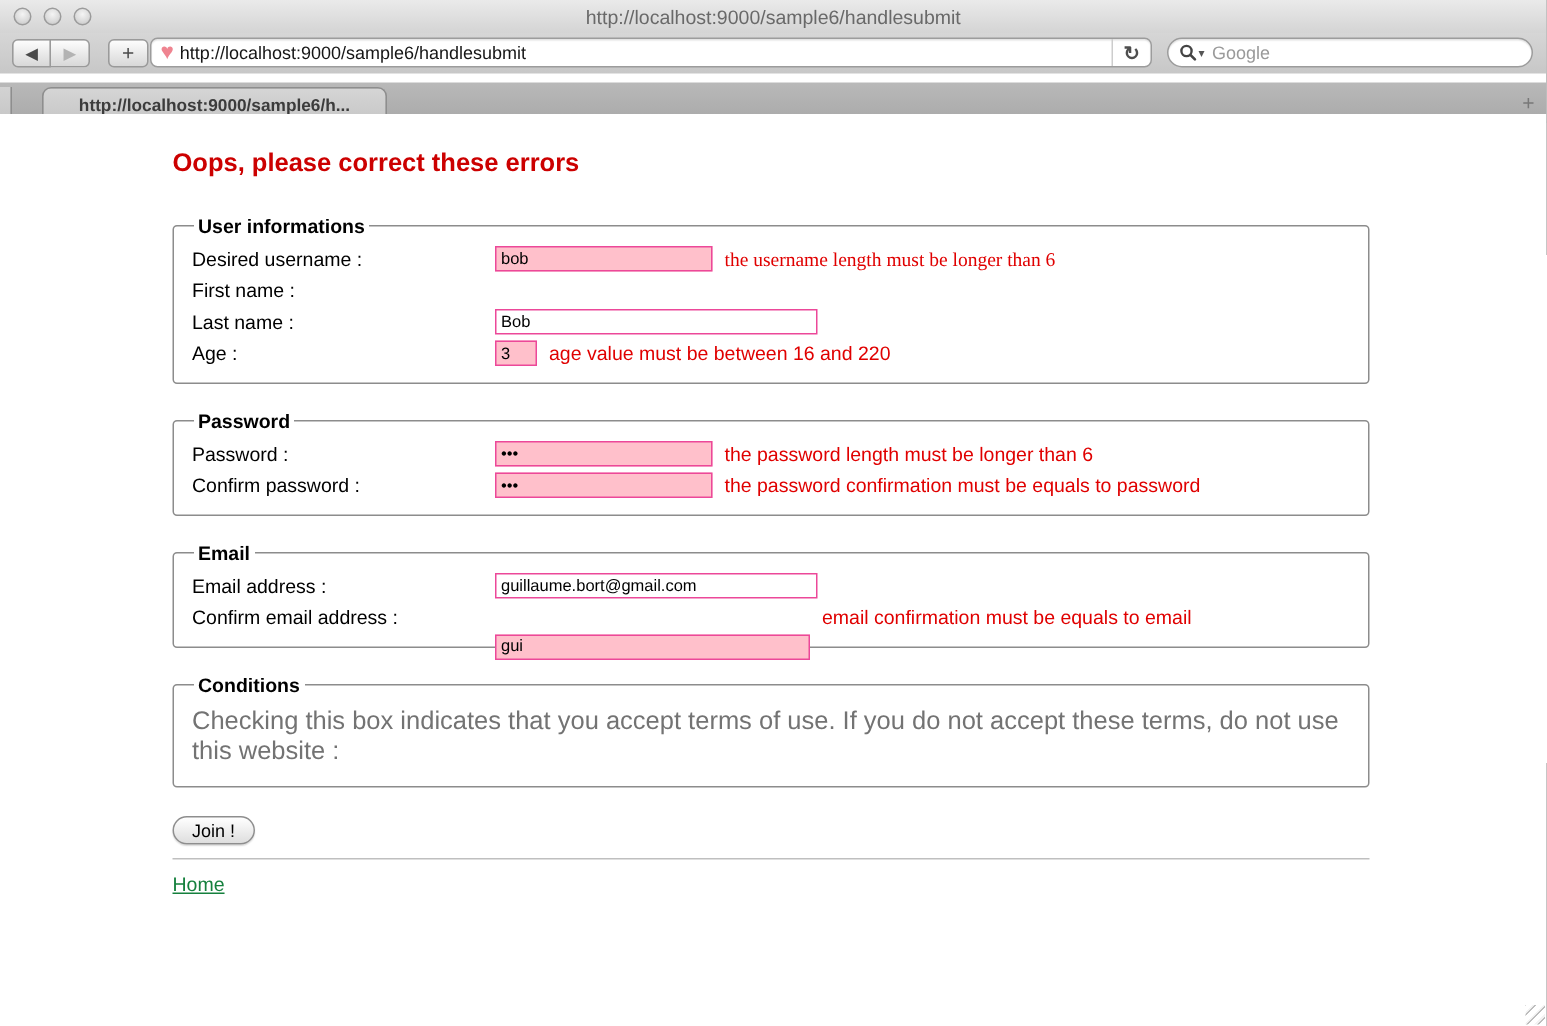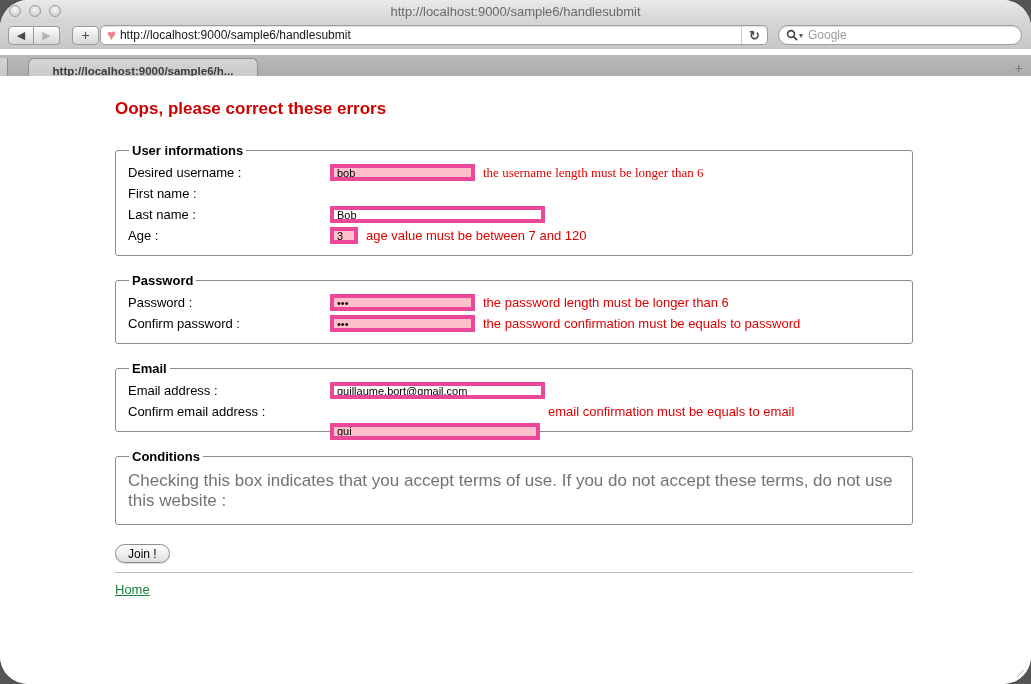--- a/index.html
+++ b/index.html
@@ -1,17 +1,17 @@
 <!DOCTYPE html>
 <html><head>
 <meta charset="utf-8">
 <style>
   * { margin:0; padding:0; box-sizing:border-box; }
   body { font-family:"Liberation Sans", sans-serif; background:#555; }
-  .window { position:relative; width:1031px; height:684px; background:#fff; overflow:hidden;border-radius:28px; }
+  .window { position:relative; width:1031px; height:684px; background:#fff; overflow:hidden; }
 
   
   .titlebar{ position:absolute; top:0; left:0; right:0; height:22px;
     background:linear-gradient(#eaeaea,#d4d4d4); display:flex; align-items:center; }
   .lights{ display:flex; gap:8px; margin-left:9px; }
   .light{ width:12px; height:12px; border-radius:50%;
     background:radial-gradient(circle at 50% 35%, #f4f4f4 0%, #dcdcdc 55%, #c2c2c2 100%);
     border:1px solid #9b9b9b; }
   .win-title{ position:absolute; left:0; right:0; text-align:center; font-size:13px; color:#696969; }
 
@@ -55,21 +55,21 @@
   .content{ position:absolute; top:76px; left:0; right:0; bottom:0; background:#fff; padding-left:115px; }
   .inner{ width:798px; }
   h1.pagetitle{ font-size:25px; font-weight:bold; color:#000; margin-top:18px; letter-spacing:-.5px; }
   h2.oops{ font-size:17px; font-weight:bold; margin-top:23px; }
 
   fieldset{ border:1px solid #8c8c8c; border-radius:3px; padding:4px 12px 9px; margin-top:17px; width:798px; }
   fieldset.first{ margin-top:24px; }
   legend{ font-size:13px; font-weight:bold; padding:0 3px; margin-left:1px; }
   .row{ display:flex; align-items:center; height:21px; }
   .row label{ width:202px; font-size:13px; color:#000; }
-  .tinput{ height:17px; border:4px solid #ec4899; padding:1px 3px; font-size:11px;
+  .tinput{ height:17px; border:1px solid #ec4899; padding:1px 3px; font-size:11px;
     font-family:"Liberation Sans", sans-serif; background:#fff; }
   .w145{ width:145px; } .w215{ width:215px; } .w210{ width:210px; } .w28{ width:28px; }
   .err{ font-size:13px; margin-left:8px; white-space:nowrap; }
   .note{ font-size:17px; color:#737373; margin:3px 0 4px; }
   .cb{ width:12px; height:12px; margin:0; }
   .joinbtn{ margin-top:19px; height:19px; padding:0 12px; font-size:12px;
     font-family:"Liberation Sans", sans-serif; color:#000;
     border:1px solid #8e8e8e; border-radius:10px;
     background:linear-gradient(#ffffff,#dedede); box-shadow:0 1px 1px rgba(0,0,0,.15);text-align:center; }
   hr.sep{ border:none; border-top:1px solid #bfbfbf; margin-top:9px; width:798px; }
@@ -144,21 +144,21 @@
         <div class="row">
           <label>First name :</label>
         </div>
         <div class="row">
           <label>Last name :</label>
           <input class="tinput w215" type="text" value="Bob" style="">
         </div>
         <div class="row">
           <label>Age :</label>
           <input class="tinput w28 invalid" type="text" value="3" style="background: rgb(255, 192, 203);">
-          <span class="err" style="color: rgb(224, 0, 0);">age value must be between 7 and 120</span>
+          <span class="err" style="color: rgb(224, 0, 0);">age value must be between 16 and 220</span>
         </div>
       </fieldset>
 
       
       <fieldset>
         <legend>Password</legend>
         <div class="row">
           <label>Password :</label>
           <input class="tinput w145 invalid" type="text" value="•••" style="background: rgb(255, 192, 203);">
           <span class="err" style="color: rgb(224, 0, 0);">the password length must be longer than 6</span>

